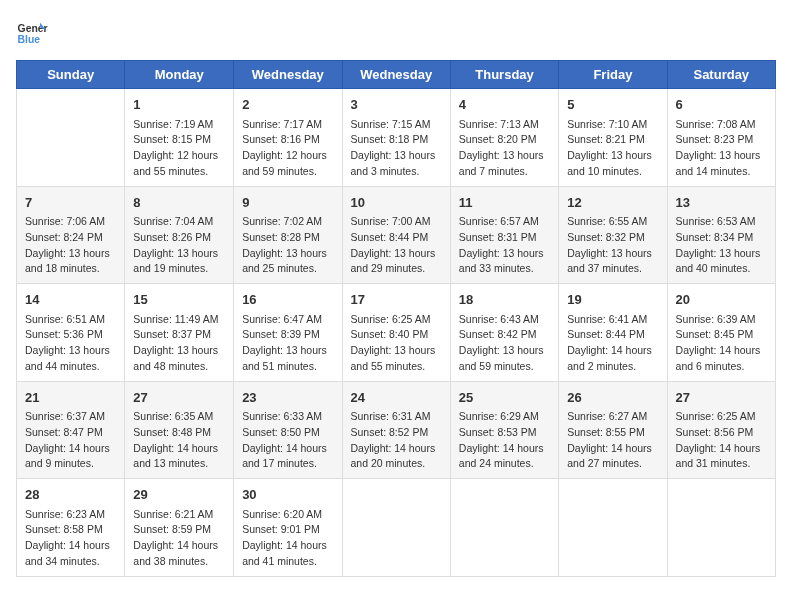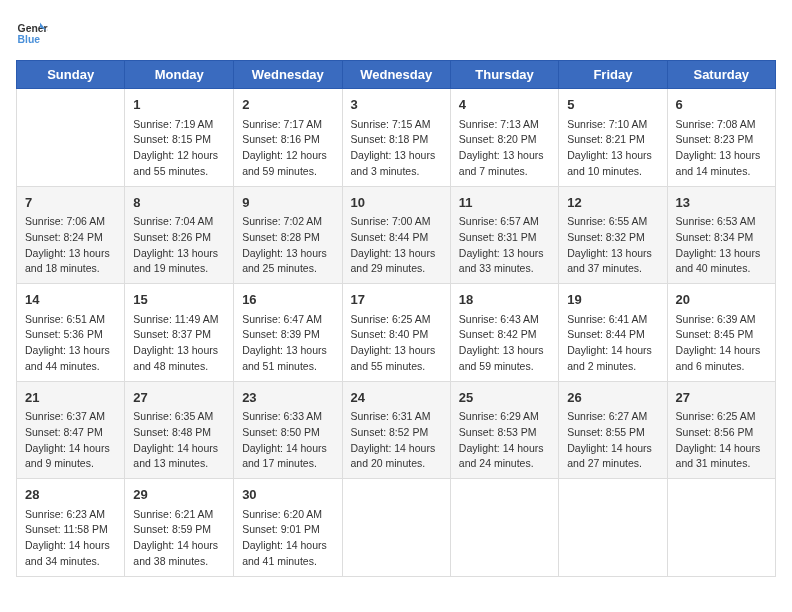--- a/index.html
+++ b/index.html
@@ -305,21 +305,21 @@
           <div class="day-detail">Sunrise: 6:25 AM</div>
           <div class="day-detail">Sunset: 8:56 PM</div>
           <div class="day-detail">Daylight: 14 hours</div>
           <div class="day-detail">and 31 minutes.</div>
         </td>
       </tr>
       <tr>
         <td>
           <span class="day-num">28</span>
           <div class="day-detail">Sunrise: 6:23 AM</div>
-          <div class="day-detail">Sunset: 11:58 PM</div>
+          <div class="day-detail">Sunset: 8:58 PM</div>
           <div class="day-detail">Daylight: 14 hours</div>
           <div class="day-detail">and 34 minutes.</div>
         </td>
         <td>
           <span class="day-num">29</span>
           <div class="day-detail">Sunrise: 6:21 AM</div>
           <div class="day-detail">Sunset: 8:59 PM</div>
           <div class="day-detail">Daylight: 14 hours</div>
           <div class="day-detail">and 38 minutes.</div>
         </td>

